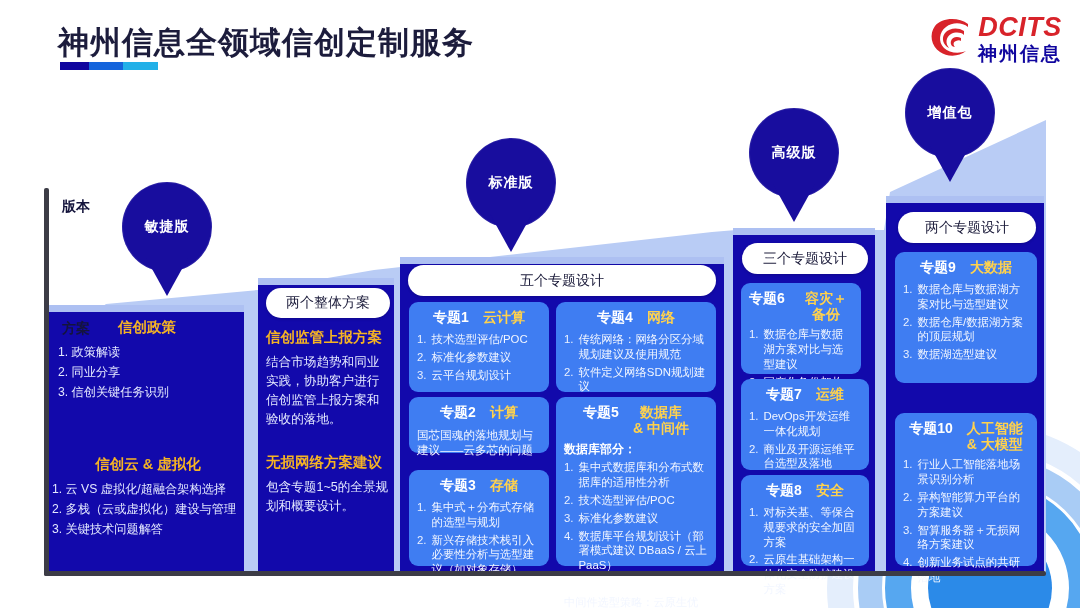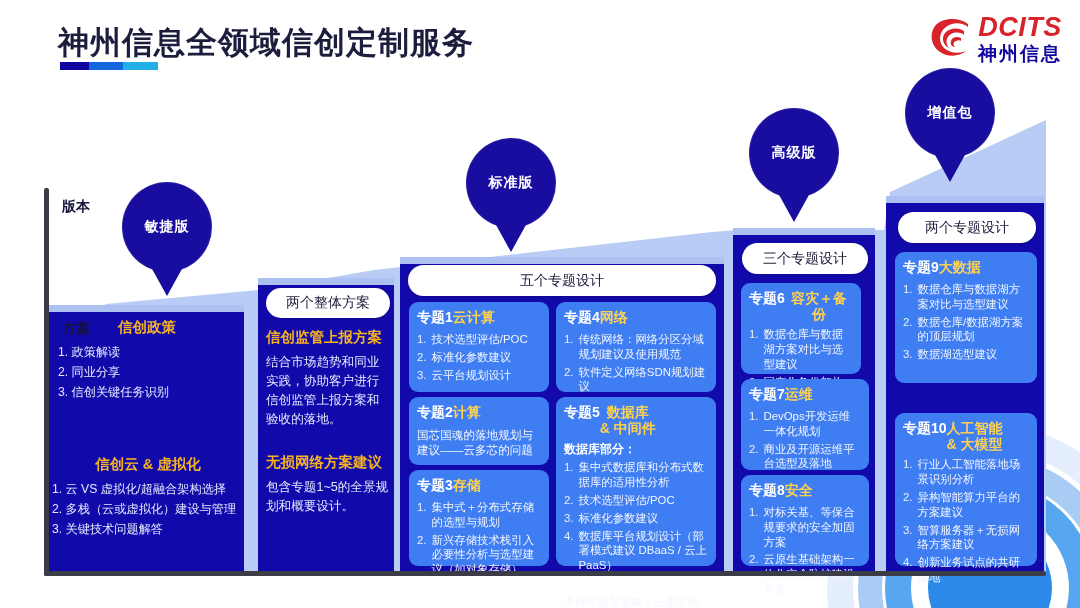--- a/index.html
+++ b/index.html
@@ -85,31 +85,31 @@
 
   .c1-b1{left:58px;top:318px;width:178px;}
   .c1-b2{left:52px;top:455px;width:192px;}
 
   .c2-b1{left:266px;top:328px;width:124px;}
   .c2-b2{left:266px;top:453px;width:124px;}
 
   
   .card{position:absolute;background:#3f7df2;border-radius:9px;padding:7px 8px 8px;
         box-sizing:border-box;color:#ffffff;}
-  .card .hd{display:flex;align-items:flex-start;margin-bottom:5px;}
+  .card .hd{display:flex;align-items:flex-start;justify-content:center;gap:14px;margin-bottom:5px;}
   .card .hd .no{font-size:14px;font-weight:600;color:#ffffff;white-space:nowrap;}
   .card .hd .nm{font-size:14px;font-weight:700;color:#ffd24d;white-space:pre-line;text-align:center;line-height:1.15;}
   .card ol{margin:0;padding:0;list-style:none;}
   .card ol li{display:flex;gap:5px;font-size:11.4px;line-height:1.3;margin-bottom:3px;color:#f2f6ff;}
   .card ol li .n{flex:none;opacity:.95;}
   .card p.sub{margin:3px 0 2px;font-size:12px;font-weight:600;color:#ffffff;}
   .card p.note{margin:2px 0 0;font-size:11.2px;line-height:1.3;color:#f2f6ff;}
 
   .k1{left:409px;top:302px;width:140px;height:90px;}
-  .k2{left:409px;top:397px;width:140px;height:68px;}
+  .k2{left:409px;top:397px;width:140px;height:56px;}
   .k3{left:409px;top:470px;width:140px;height:96px;}
   .k4{left:556px;top:302px;width:160px;height:90px;}
   .k5{left:556px;top:397px;width:160px;height:169px;}
 
   .k6{left:741px;top:283px;width:120px;height:91px;}
   .k7{left:741px;top:379px;width:128px;height:91px;}
   .k8{left:741px;top:475px;width:128px;height:91px;}
 
   .k9{left:895px;top:252px;width:142px;height:131px;}
   .k10{left:895px;top:413px;width:142px;height:153px;}

